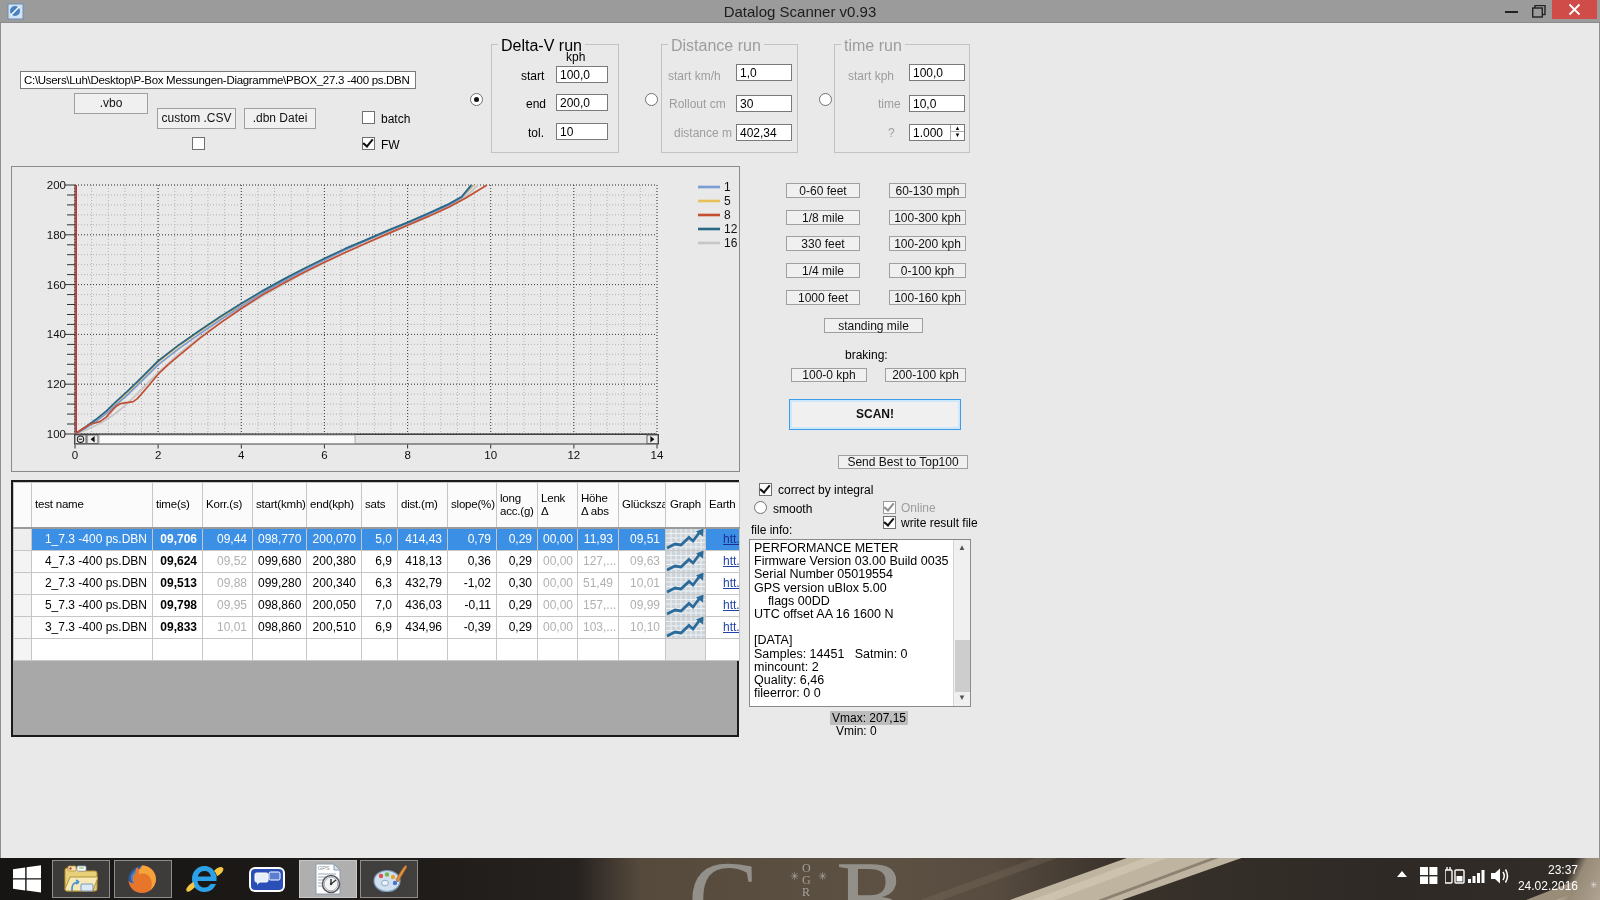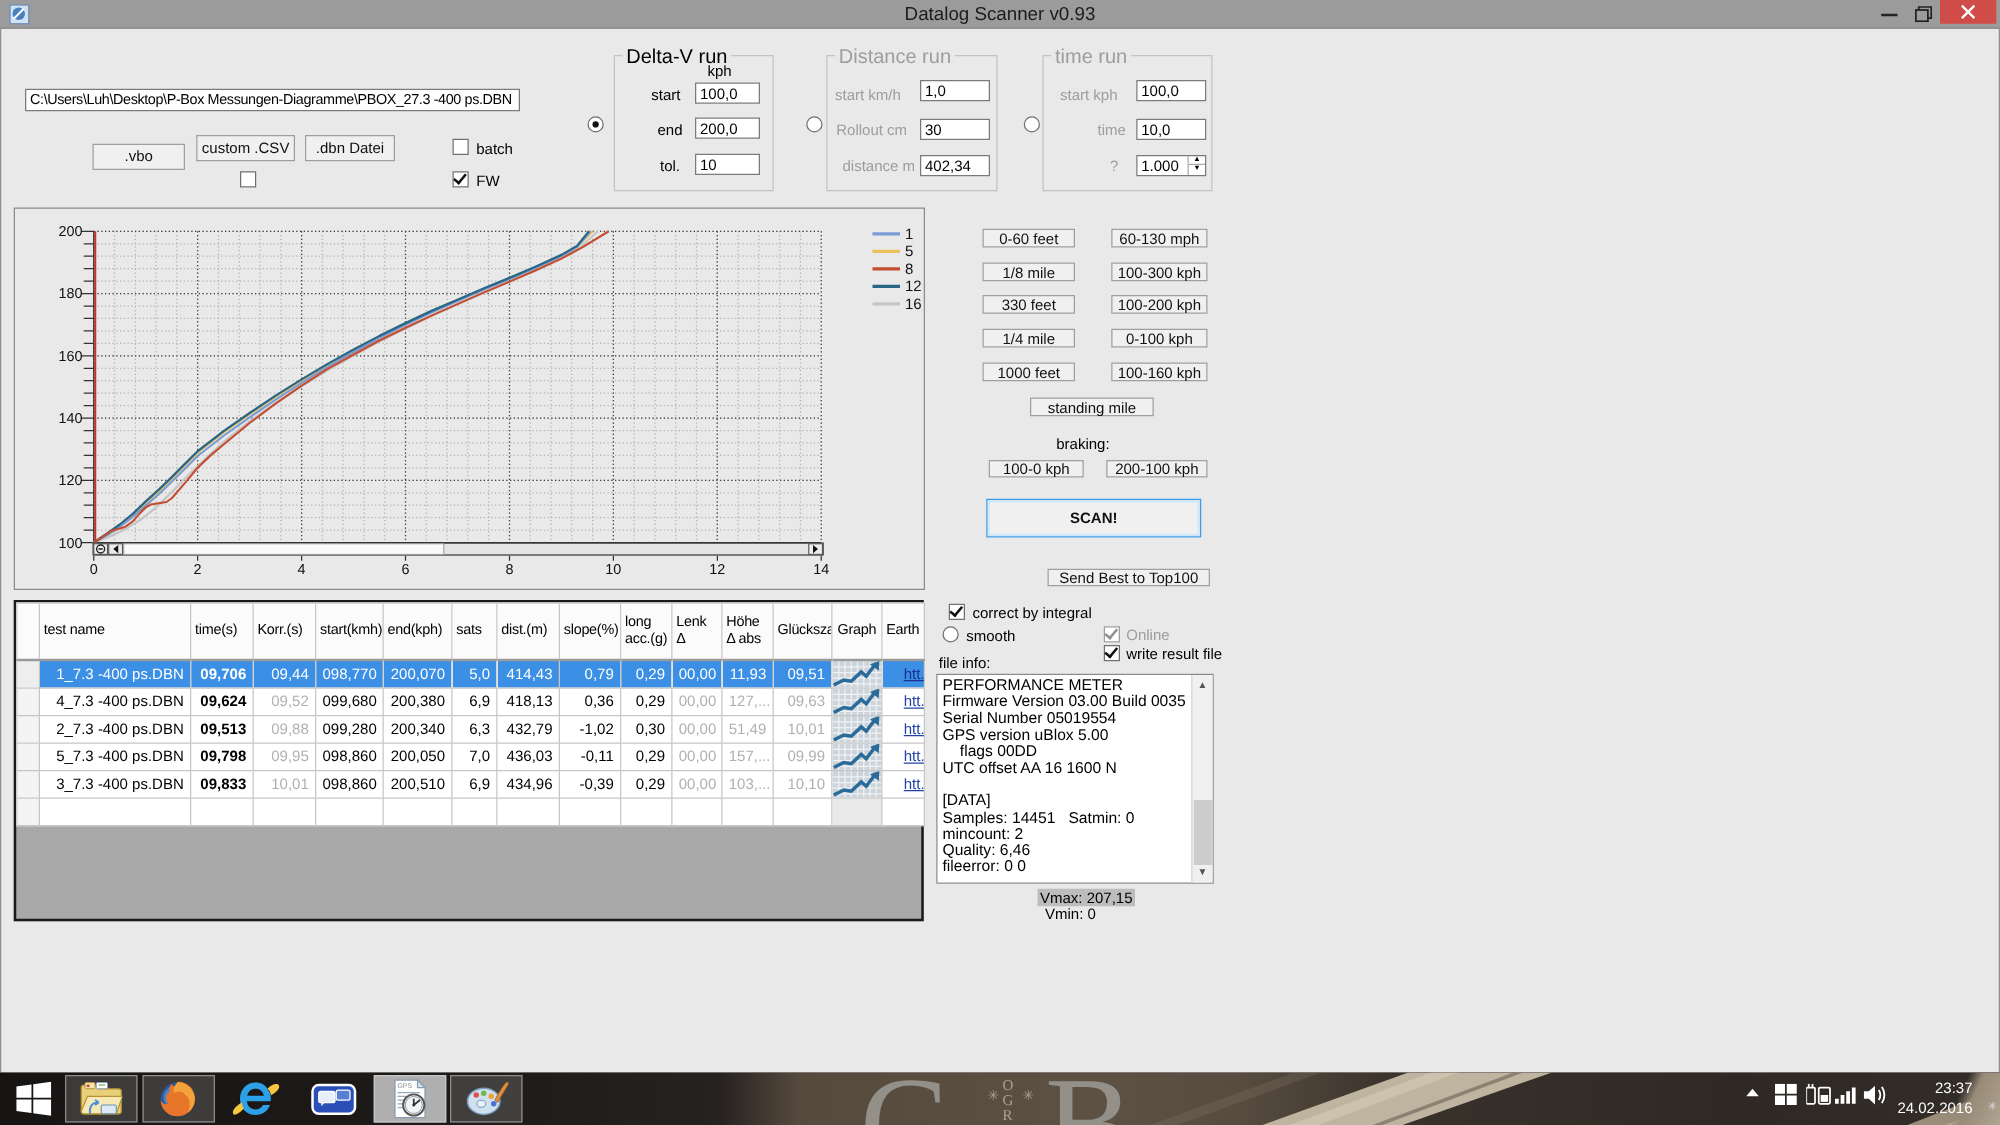--- a/index.html
+++ b/index.html
@@ -60,21 +60,21 @@
 <div class="abs" id="btn-min"></div>
 <svg class="abs" style="left:1532px;top:5px" width="14" height="13">
     <rect x="3" y="0.5" width="10" height="9" fill="none" stroke="#222" stroke-width="1.4"></rect>
     <rect x="0.7" y="3" width="9.6" height="9" fill="#9b9b9b" stroke="#222" stroke-width="1.4"></rect>
   </svg>
 <div class="abs" id="btn-close"><svg width="45" height="19">
       <path d="M17.5 4.5 L27.5 14.5 M27.5 4.5 L17.5 14.5" stroke="#fff" stroke-width="1.8"></path>
     </svg></div>
 
 <div class="tb" style="left:20px;top:71px;width:396px;height:18px;font-size:11.5px;letter-spacing:-0.3px;">C:\Users\Luh\Desktop\P-Box Messungen-Diagramme\PBOX_27.3 -400 ps.DBN</div>
-<div class="btn" style="left:74px;top:115px;width:74px;height:21px;line-height:19px;">.vbo</div>
+<div class="btn" style="left:74px;top:93px;width:74px;height:21px;line-height:19px;">.vbo</div>
 <div class="btn" style="left:157px;top:108px;width:79px;height:21px;line-height:19px;">custom .CSV</div>
 <div class="btn" style="left:244px;top:108px;width:72px;height:21px;line-height:19px;">.dbn Datei</div>
 <div class="cb" style="left:192px;top:137px;"></div>
 <div class="cb" style="left:362px;top:111px;"></div>
 <div class="lbl" style="left:381px;top:112px;">batch</div>
 <div class="cb on" style="left:362px;top:137px;"></div>
 <div class="lbl" style="left:381px;top:138px;">FW</div>
 
 <div class="rad on" style="left:470px;top:93px;"></div>
 <div class="rad" style="left:645px;top:93px;"></div>

